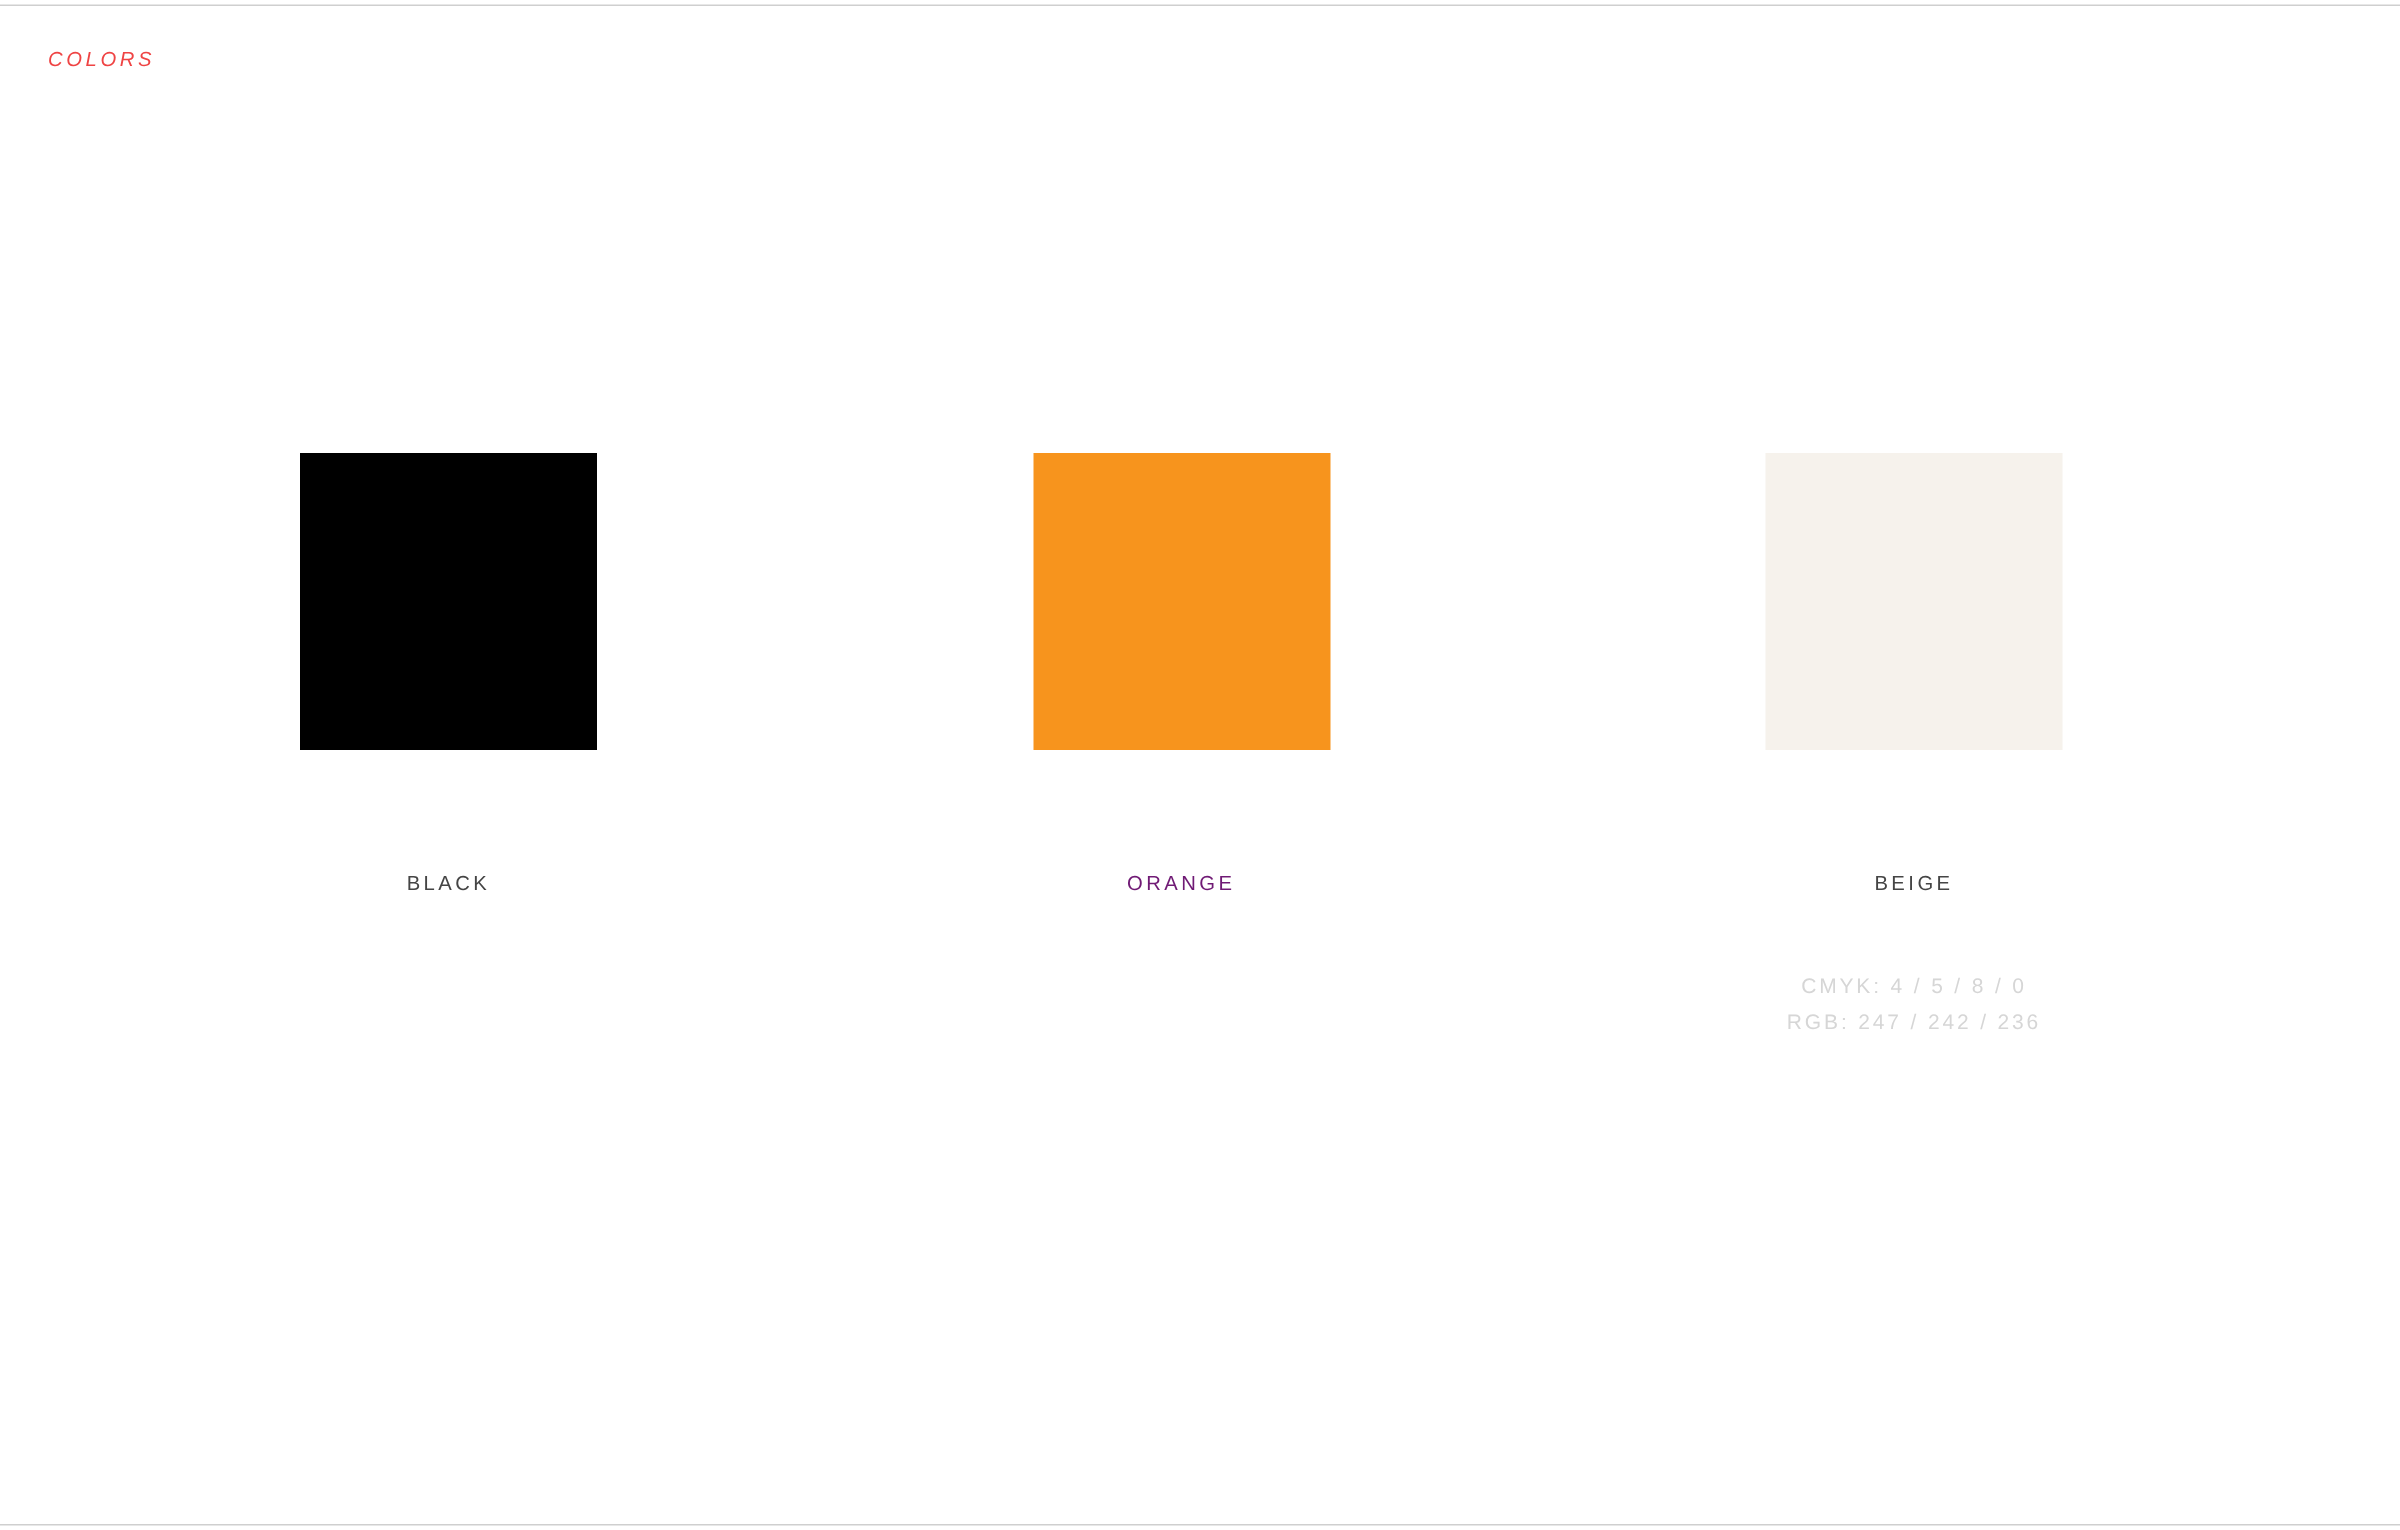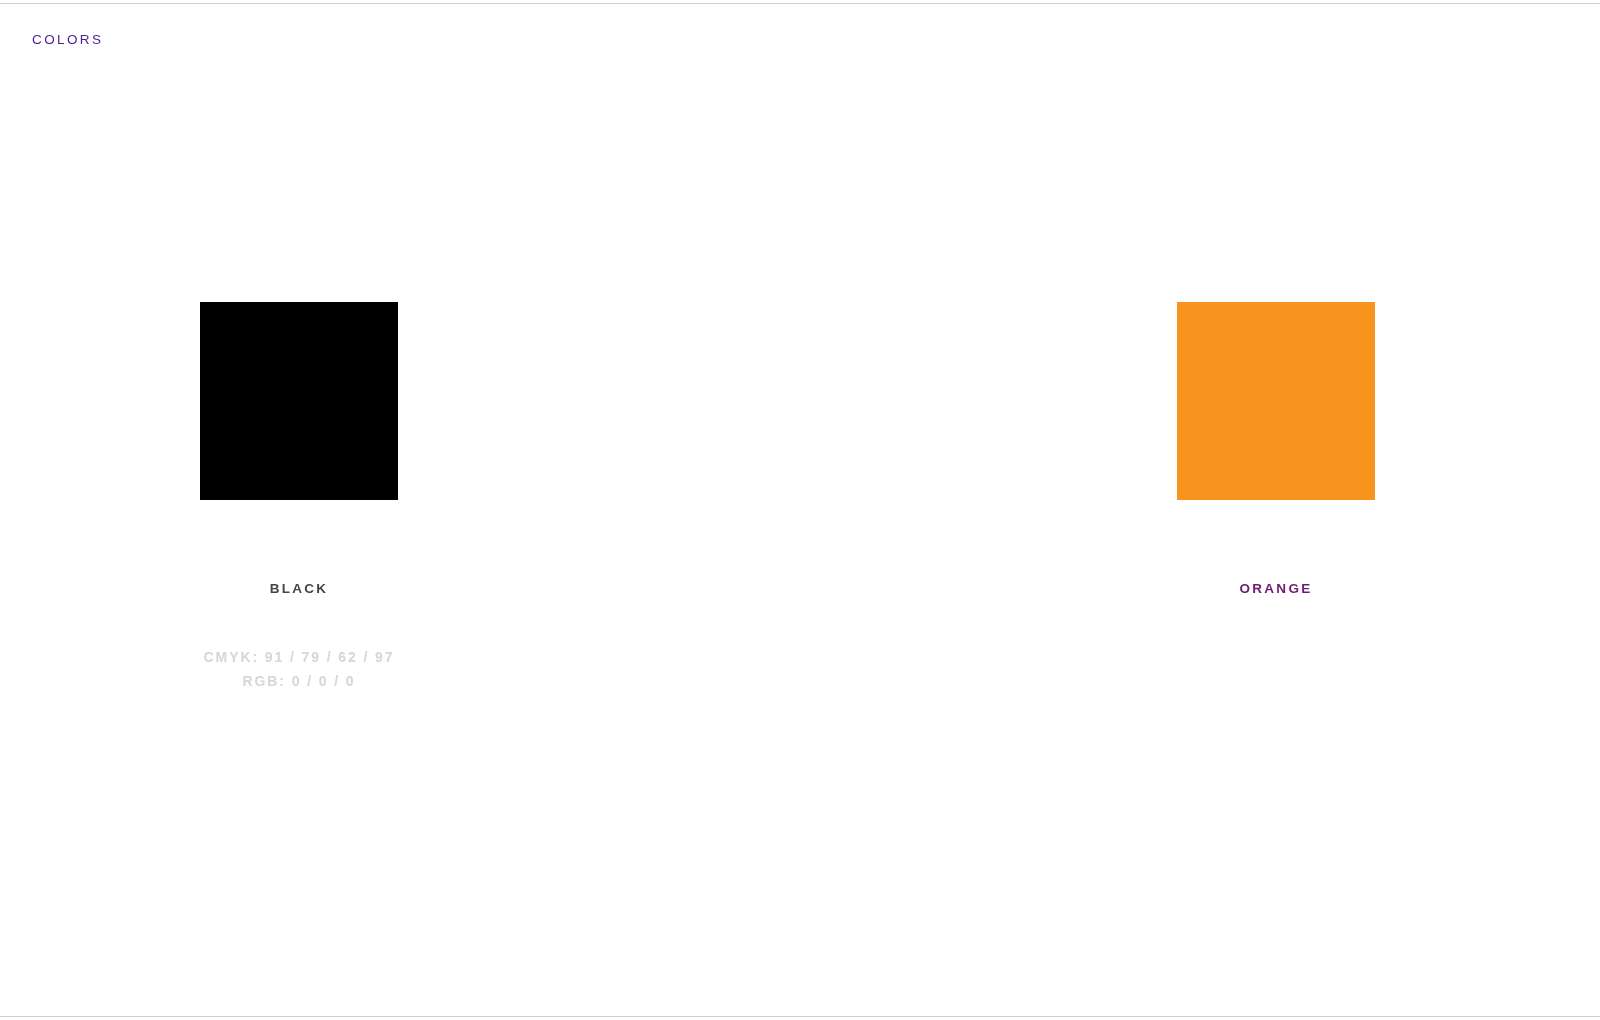--- a/index.html
+++ b/index.html
@@ -56,21 +56,20 @@
     display: flex;
     justify-content: space-between;
     align-items: flex-start;
   }
 
   .swatch-col {
     width: 198px;
     display: flex;
     flex-direction: column;
     align-items: center;
-    font-weight: bold;
   }
 
   .swatch-chip {
     width: 198px;
     height: 198px;
     display: block;
   }
 
   .swatch-name {
     margin-top: 80px;
@@ -93,36 +92,40 @@
   }
   .swatch-values .value-line { display: block; }
 </style>
 </head>
 <body>
 
 <div class="page" style="background: rgb(255, 255, 255);">
 
   <div class="rule rule-top" style="background-color: rgb(207, 207, 207);"></div>
 
-  <div class="section-title" style="color: #4c1d95;">COLORS</div>
+  <div class="section-title" style="color: #ef4444; font-style: italic;">COLORS</div>
 
   <div class="swatch-grid">
 
     <div class="swatch-col">
       <div class="swatch-chip" style="background-color: rgb(0, 0, 0);"></div>
       <div class="swatch-name" style="color: rgb(69, 69, 69);">BLACK</div>
-      <div class="swatch-values" style="color: rgb(214, 214, 214);">
-        <span class="value-line">CMYK: 91 / 79 / 62 / 97</span>
-        <span class="value-line">RGB: 0 / 0 / 0</span>
-      </div>
     </div>
 
     <div class="swatch-col">
       <div class="swatch-chip" style="background-color: rgb(247, 148, 29);"></div>
       <div class="swatch-name" style="color: #701a75;">ORANGE</div>
     </div>
 
+    <div class="swatch-col">
+      <div class="swatch-chip" style="background-color: rgb(246, 242, 236);"></div>
+      <div class="swatch-name" style="color: rgb(69, 69, 69);">BEIGE</div>
+      <div class="swatch-values" style="color: rgb(214, 214, 214);">
+        <span class="value-line">CMYK: 4 / 5 / 8 / 0</span>
+        <span class="value-line">RGB: 247 / 242 / 236</span>
+      </div>
+    </div>
 
   </div>
 
   <div class="rule rule-bottom" style="background-color: rgb(207, 207, 207);"></div>
 
 </div>
 
 </body></html>

